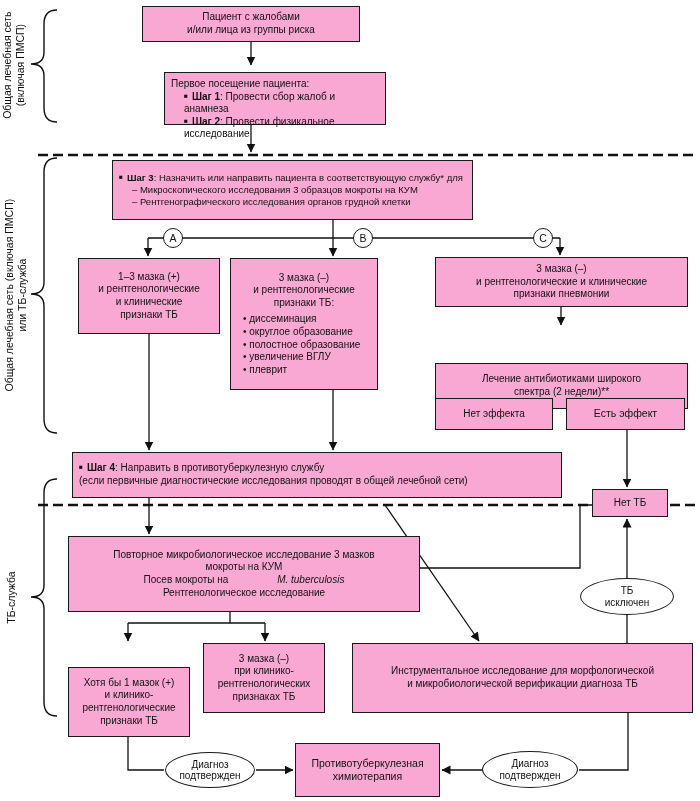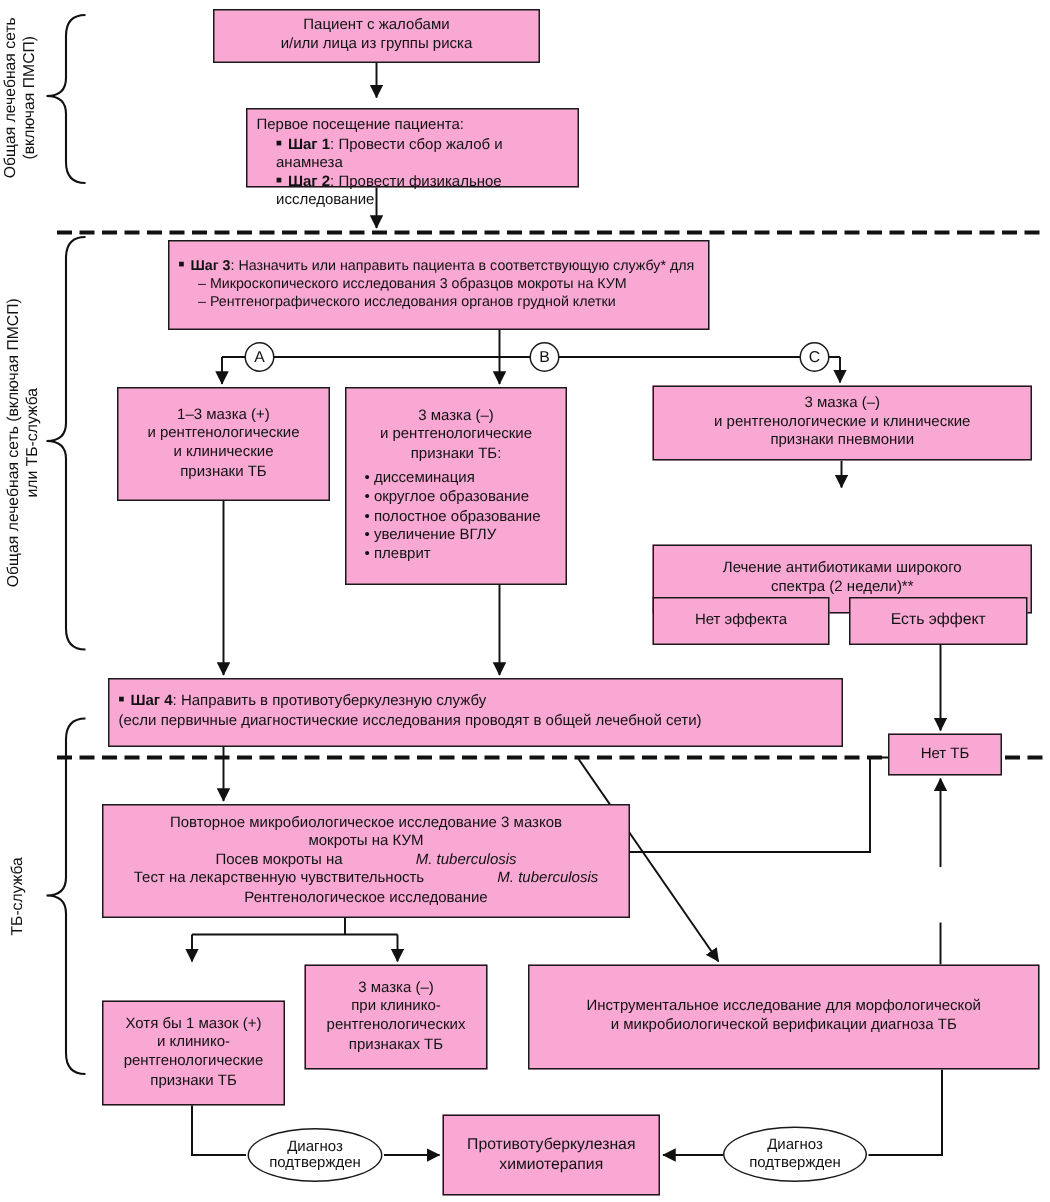--- a/index.html
+++ b/index.html
@@ -145,36 +145,37 @@
     </div>
     <div>(если первичные диагностические исследования проводят в общей лечебной сети)</div>
   </div>
 
   <div class="bx ctr" style="left:592px;top:489px;width:76px;height:28px;font-size:10px;">Нет ТБ</div>
 
   <div class="bx ctr" style="left:68px;top:536px;width:352px;height:76px;padding:3px;">
     <div class="pre">Повторное микробиологическое исследование 3 мазков
 мокроты на КУМ</div>
     <div><span>Посев мокроты на </span><span class="it">M. tuberculosis</span></div>
-    <div><span>Тест на лекарственную чувствительность </span><span class="it">M. tuberculosis</span></div>
     <div>Рентгенологическое исследование</div>
   </div>
 
   <div class="bx ctr pre" style="left:68px;top:643px;width:122px;height:70px;margin-top:24px;">Хотя бы 1 мазок (+)
 и клинико-
 рентгенологические
 признаки ТБ</div>
   <div class="bx ctr pre" style="left:203px;top:643px;width:122px;height:70px;">3 мазка (–)
 при клинико-
 рентгенологических
 признаках ТБ</div>
 
   <div class="bx ctr pre" style="left:352px;top:643px;width:341px;height:70px;">Инструментальное исследование для морфологической
 и микробиологической верификации диагноза ТБ</div>
 
+  <div class="ell pre" style="left:580px;top:578px;width:94px;height:37px;">ТБ
+исключен</div>
 
   <div class="ell pre" style="left:165px;top:752px;width:90px;height:36px;">Диагноз
 подтвержден</div>
   <div class="ell pre" style="left:482px;top:751px;width:96px;height:37px;">Диагноз
 подтвержден</div>
 
   <div class="bx ctr pre" style="left:295px;top:743px;width:145px;height:54px;font-size:10.5px;">Противотуберкулезная
 химиотерапия</div>
 
 </div>

